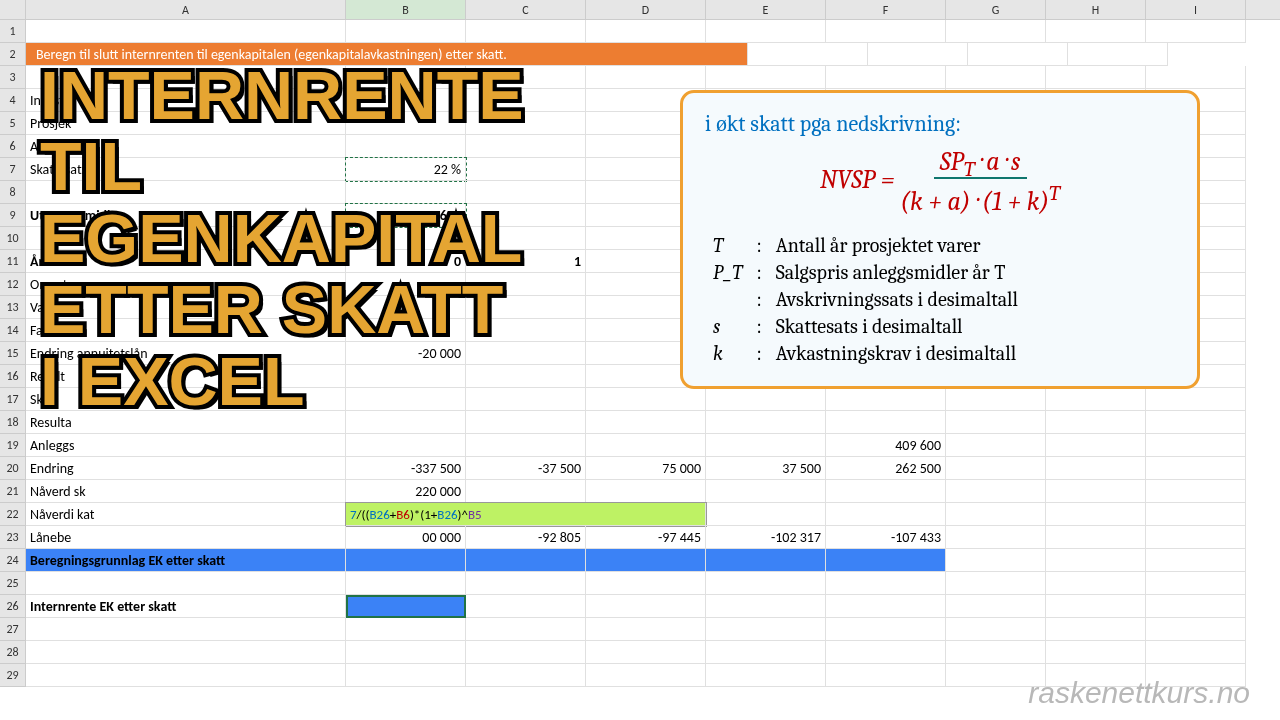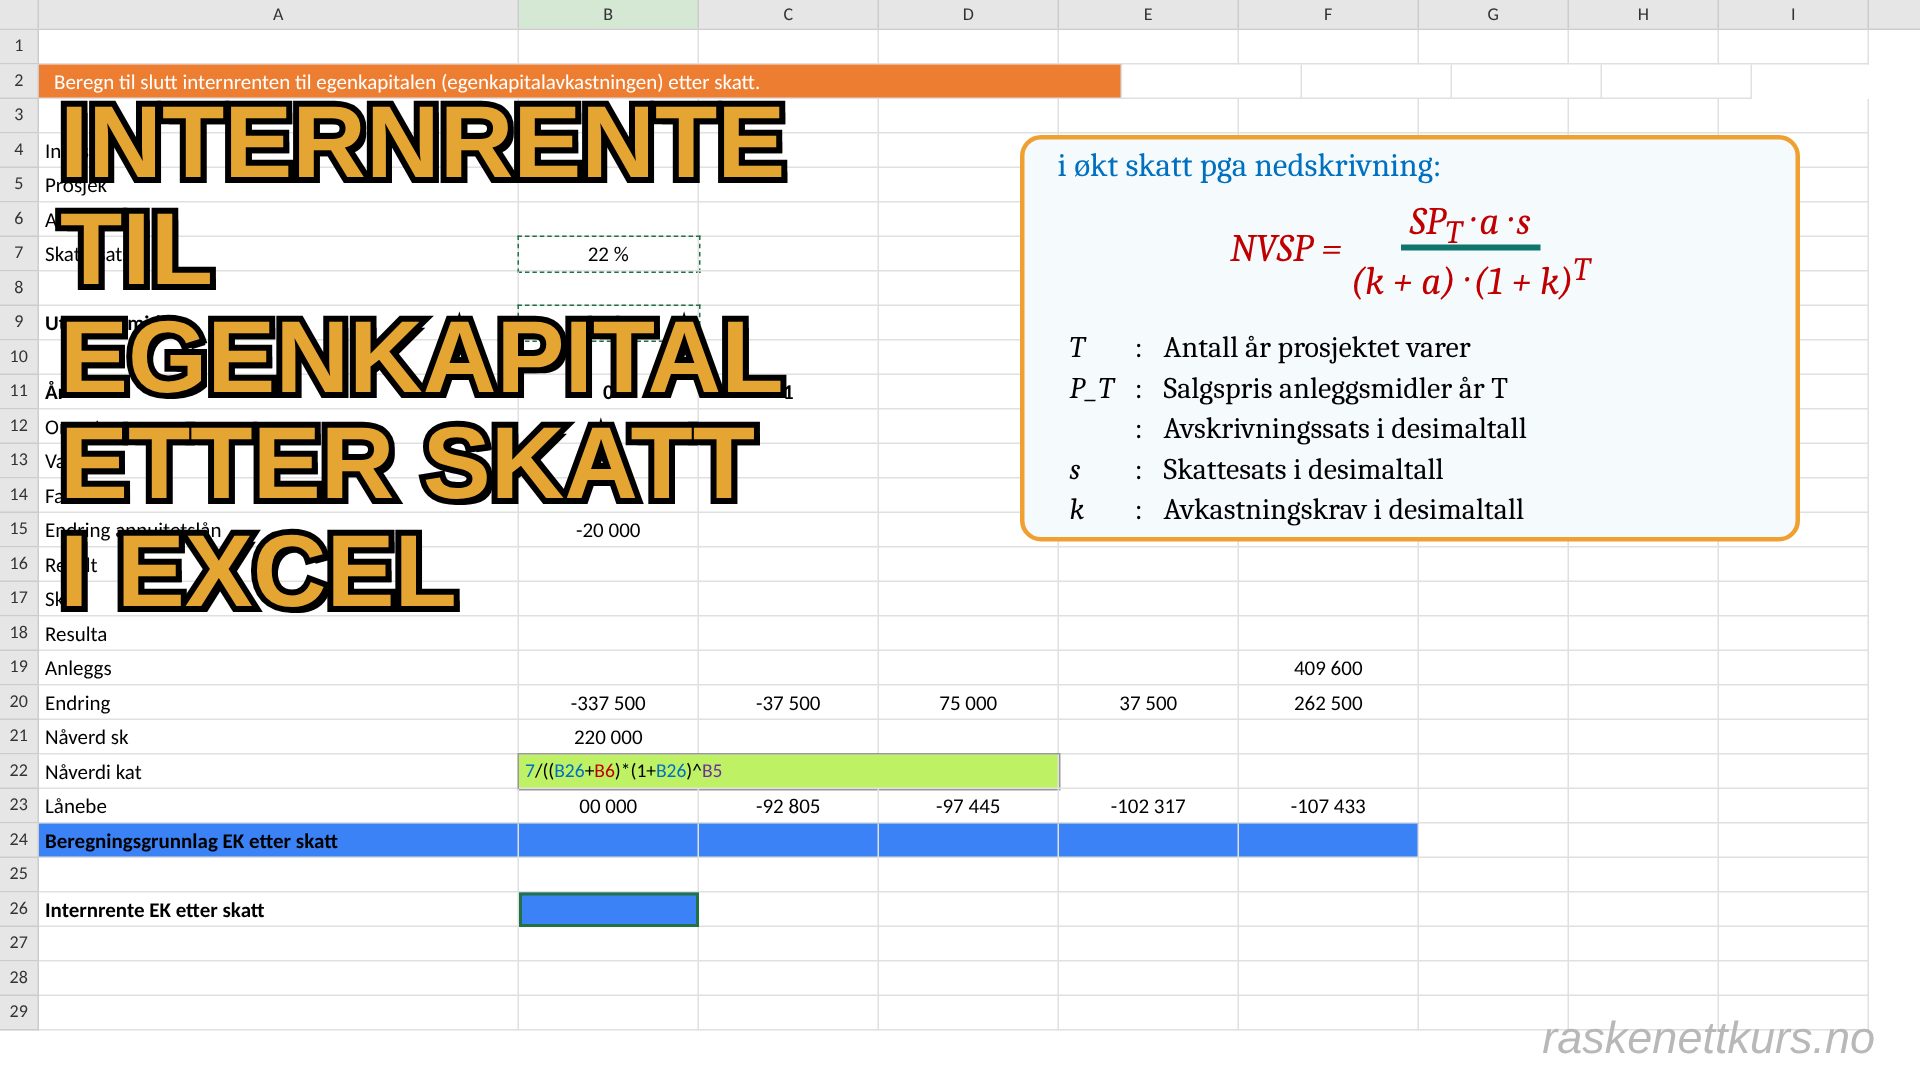--- a/index.html
+++ b/index.html
@@ -15,33 +15,33 @@
 .cA{width:320px}
 .cB{width:120px}
 .cC{width:120px}
 .cD{width:120px}
 .cE{width:120px}
 .cF{width:120px}
 .cG{width:100px}
 .cH{width:100px}
 .cI{width:100px}
 .banner{background:#ed7d31;color:#fff;padding:4px 10px;height:23px;line-height:15px}
-.right{text-align:center}
+.right{text-align:right}
 .bold{font-weight:bold}
 .selB{border:2px solid #217346;position:relative;z-index:2}
 .dashB{outline:1px dashed #217346}
 .hilite{background:#3b82f6}
 .formula{font-size:13px;color:#000}
 .formula .c1{color:#0070c0}.formula .c2{color:#c00000}.formula .c3{color:#7030a0}
 .overlay-title{position:absolute;top:60px;left:40px;z-index:10;font-family:'Arial Black',Arial,sans-serif;font-weight:900;color:#e5a532;font-size:68px;line-height:1.05;-webkit-text-stroke:8px #000;paint-order:stroke fill;text-shadow:4px 4px 0 #000}
-.infobox{position:absolute;top:90px;right:80px;width:520px;background:#f5fafd;border:3px solid #f0a030;border-radius:14px;padding:4px 22px;z-index:5;font-family:Cambria,Georgia,serif;font-size:22px}
+.infobox{position:absolute;top:90px;right:80px;width:520px;background:#f5fafd;border:3px solid #f0a030;border-radius:14px;padding:18px 22px;z-index:5;font-family:Cambria,Georgia,serif;font-size:22px}
 .infobox .head{color:#0070c0;margin-bottom:10px}
 .infobox .eq{color:#c00000;text-align:center;font-size:26px;margin:8px 0 14px;font-style:italic}
 .infobox .eq .frac{display:inline-block;vertical-align:middle;text-align:center}
-.infobox .eq .top{border-bottom:4px solid #0f766e;padding:0 6px}
+.infobox .eq .top{border-bottom:2px solid #0f766e;padding:0 6px}
 .infobox table{font-size:20px}
 .infobox td{padding:1px 6px;vertical-align:top}
 .infobox .sym{font-style:italic}
 .watermark{position:absolute;bottom:10px;right:30px;font-family:Liberation Sans, sans-serif;font-size:30px;color:#b8b8b8;font-style:italic;z-index:3}
 </style>
 </head>
 <body>
 
 <div class="grid">
   <div class="colheads">

